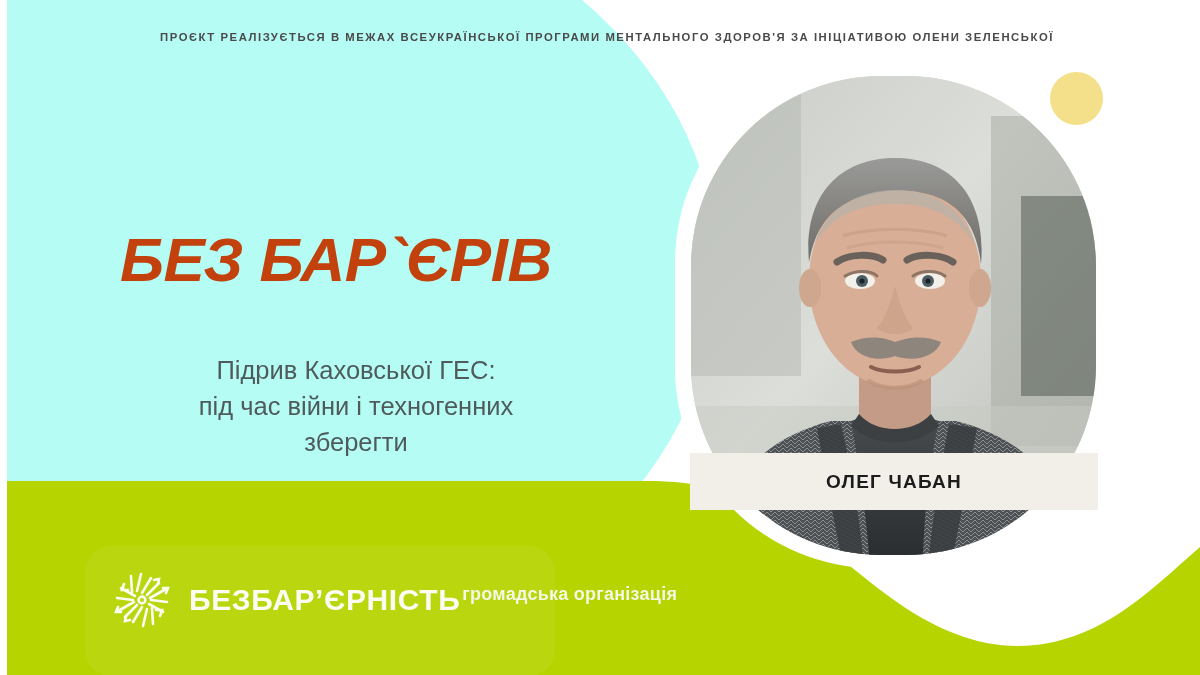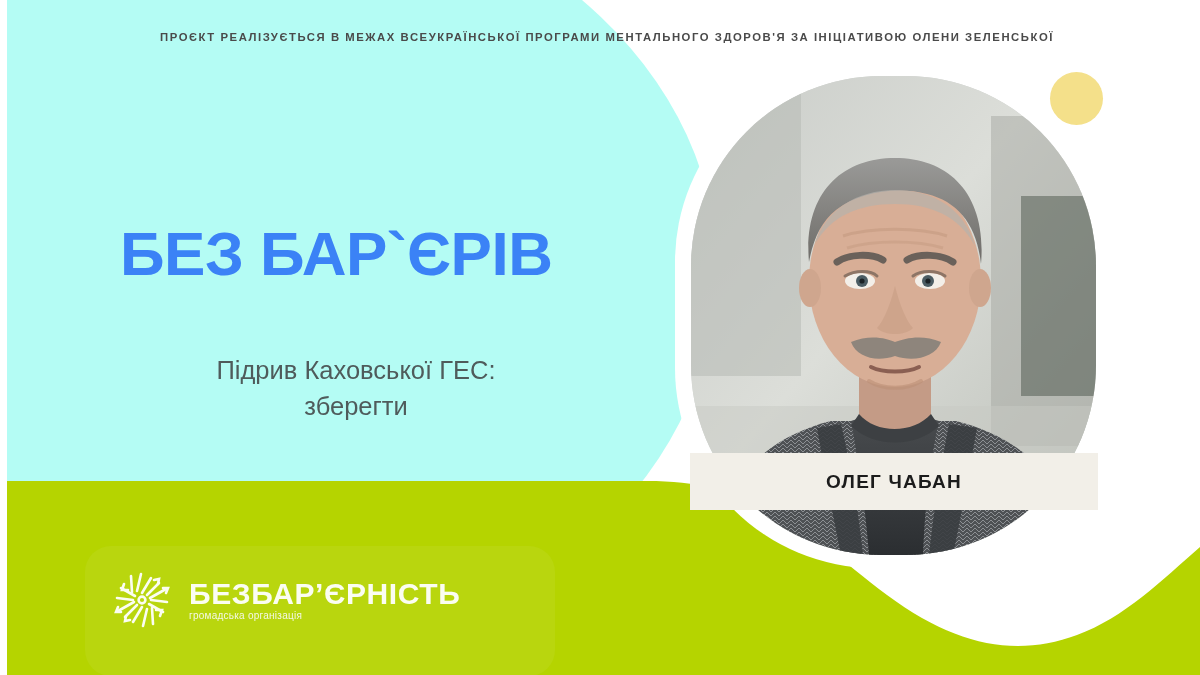--- a/index.html
+++ b/index.html
@@ -68,26 +68,27 @@
     font-weight: 700;
     letter-spacing: 1.55px;
     color: #4a4a4a;
     white-space: nowrap;
   }
 
   
   .main-title {
     position: absolute;
     left: 113px;
-    top: 223px;
+    top: 229px;
     font-size: 62px;
     font-weight: 800;
     letter-spacing: -0.5px;
-    color: #3b82f6;
+    color: #c2410c;
     line-height: 1;
+    font-style: italic;
   }
 
   
   .subtitle {
     position: absolute;
     left: 114px;
     top: 352px;
     width: 470px;
     font-size: 25.5px;
     font-weight: 400;
@@ -151,31 +152,31 @@
   
   .logo-wrap {
     position: absolute;
     left: 104px;
     top: 566px;
     display: flex;
     align-items: center;
     gap: 16px;
   }
   .logo-mark { width: 62px; height: 68px; }
-  .logo-text { display: flex; flex-direction: column; gap: 2px; }
+  .logo-text { display: flex; flex-direction: row; gap: 2px; }
   .logo-name {
     font-size: 30px;
     font-weight: 600;
     letter-spacing: 0.6px;
     color: #fbfdf2;
     line-height: 1;
   }
   .logo-sub {
-    font-size: 10px;
-    font-weight: 400;
+    font-size: 18px;
+    font-weight: 700;
     letter-spacing: 0.25px;
     color: #f4f8e4;
     line-height: 1;
   }
 </style>
 </head>
 <body>
 
 <div class="canvas">
 
@@ -190,20 +191,21 @@
   </div>
 
   <div class="logo-tint"></div>
 
   <div class="header-note">ПРОЄКТ РЕАЛІЗУЄТЬСЯ В МЕЖАХ ВСЕУКРАЇНСЬКОЇ ПРОГРАМИ МЕНТАЛЬНОГО ЗДОРОВ'Я ЗА ІНІЦІАТИВОЮ ОЛЕНИ ЗЕЛЕНСЬКОЇ</div>
 
   <div class="main-title">БЕЗ БАР`ЄРІВ</div>
 
   <div class="subtitle">
     <span>Підрив Каховської ГЕС:</span>
+    <span>під час війни і техногенних</span>
     <span>зберегти</span>
   </div>
 
   <div class="portrait-backplate"></div>
 
   <div class="portrait">
     <svg viewBox="0 0 405 479" preserveAspectRatio="xMidYMid slice">
       <defs>
         <linearGradient id="bgG" x1="0" y1="0" x2="1" y2="1">
           <stop offset="0%" stop-color="#c9ccc8"></stop>

